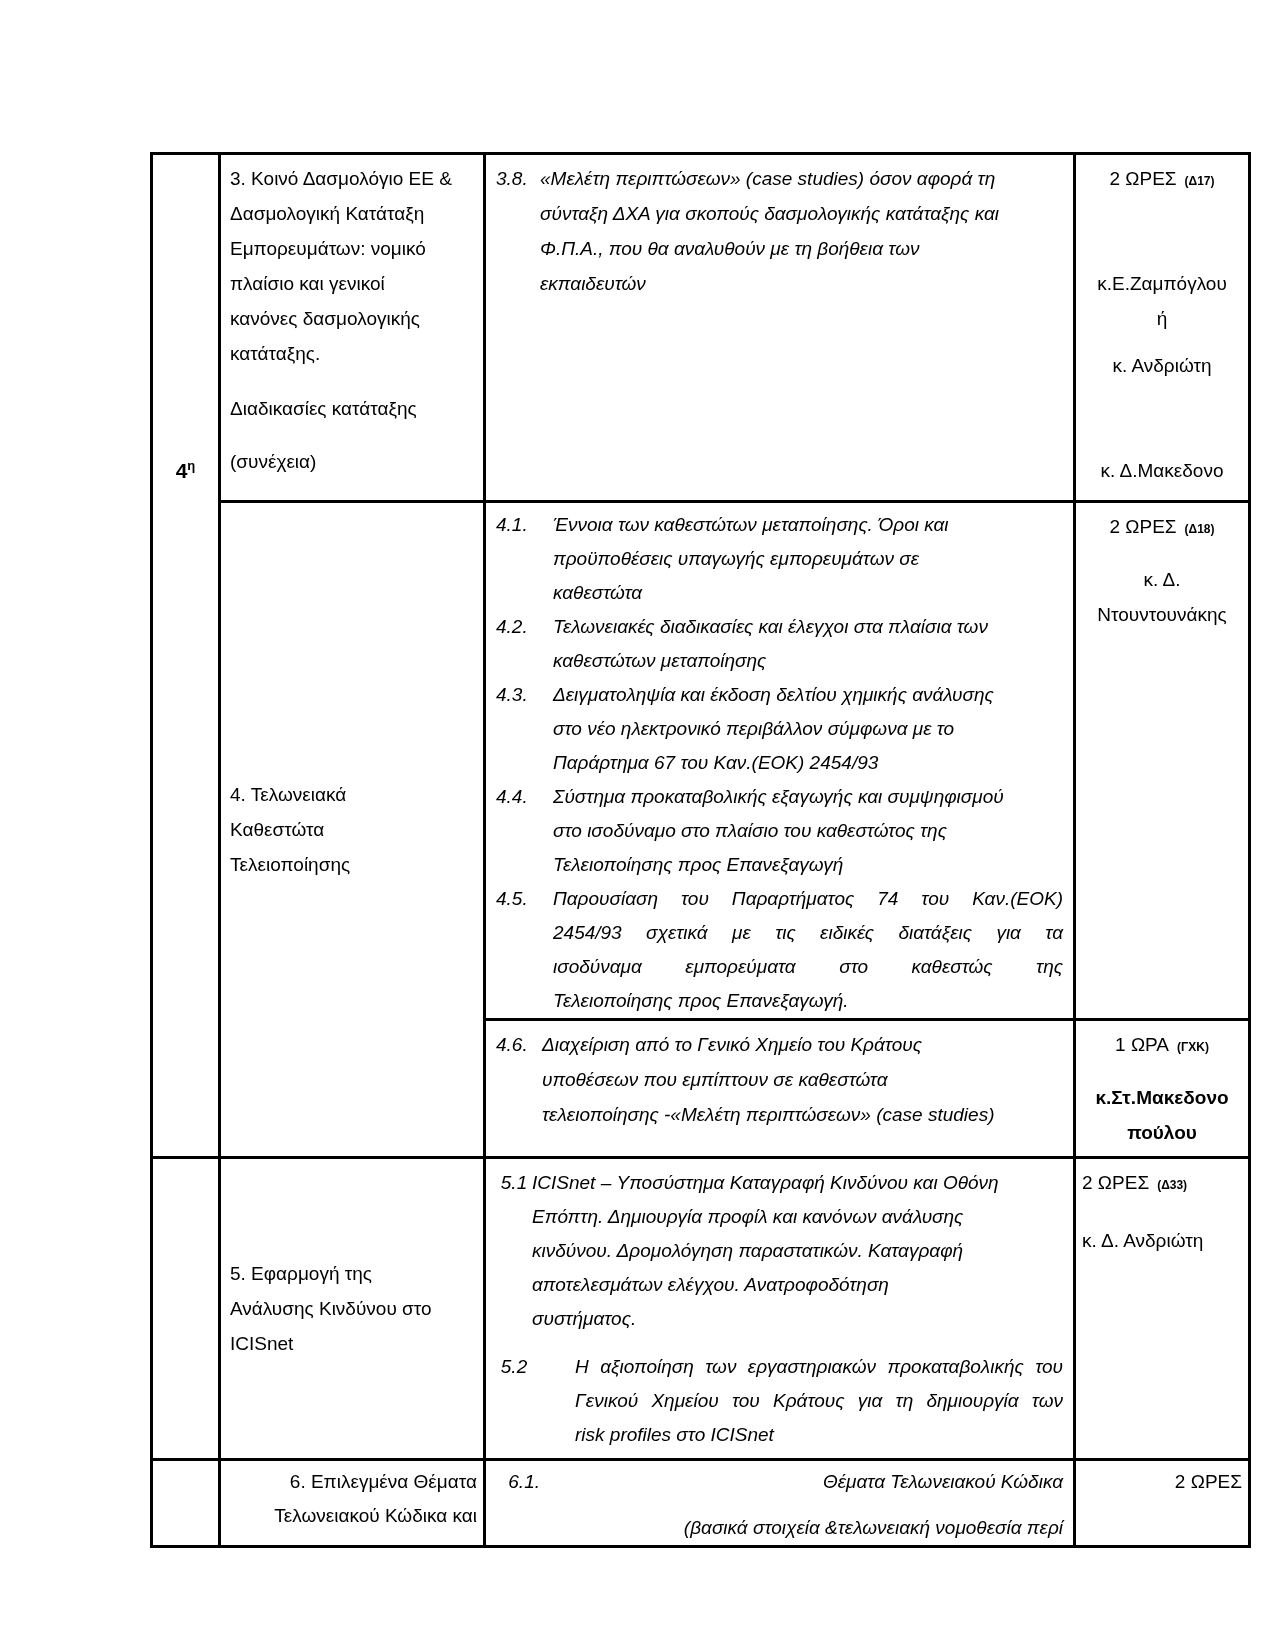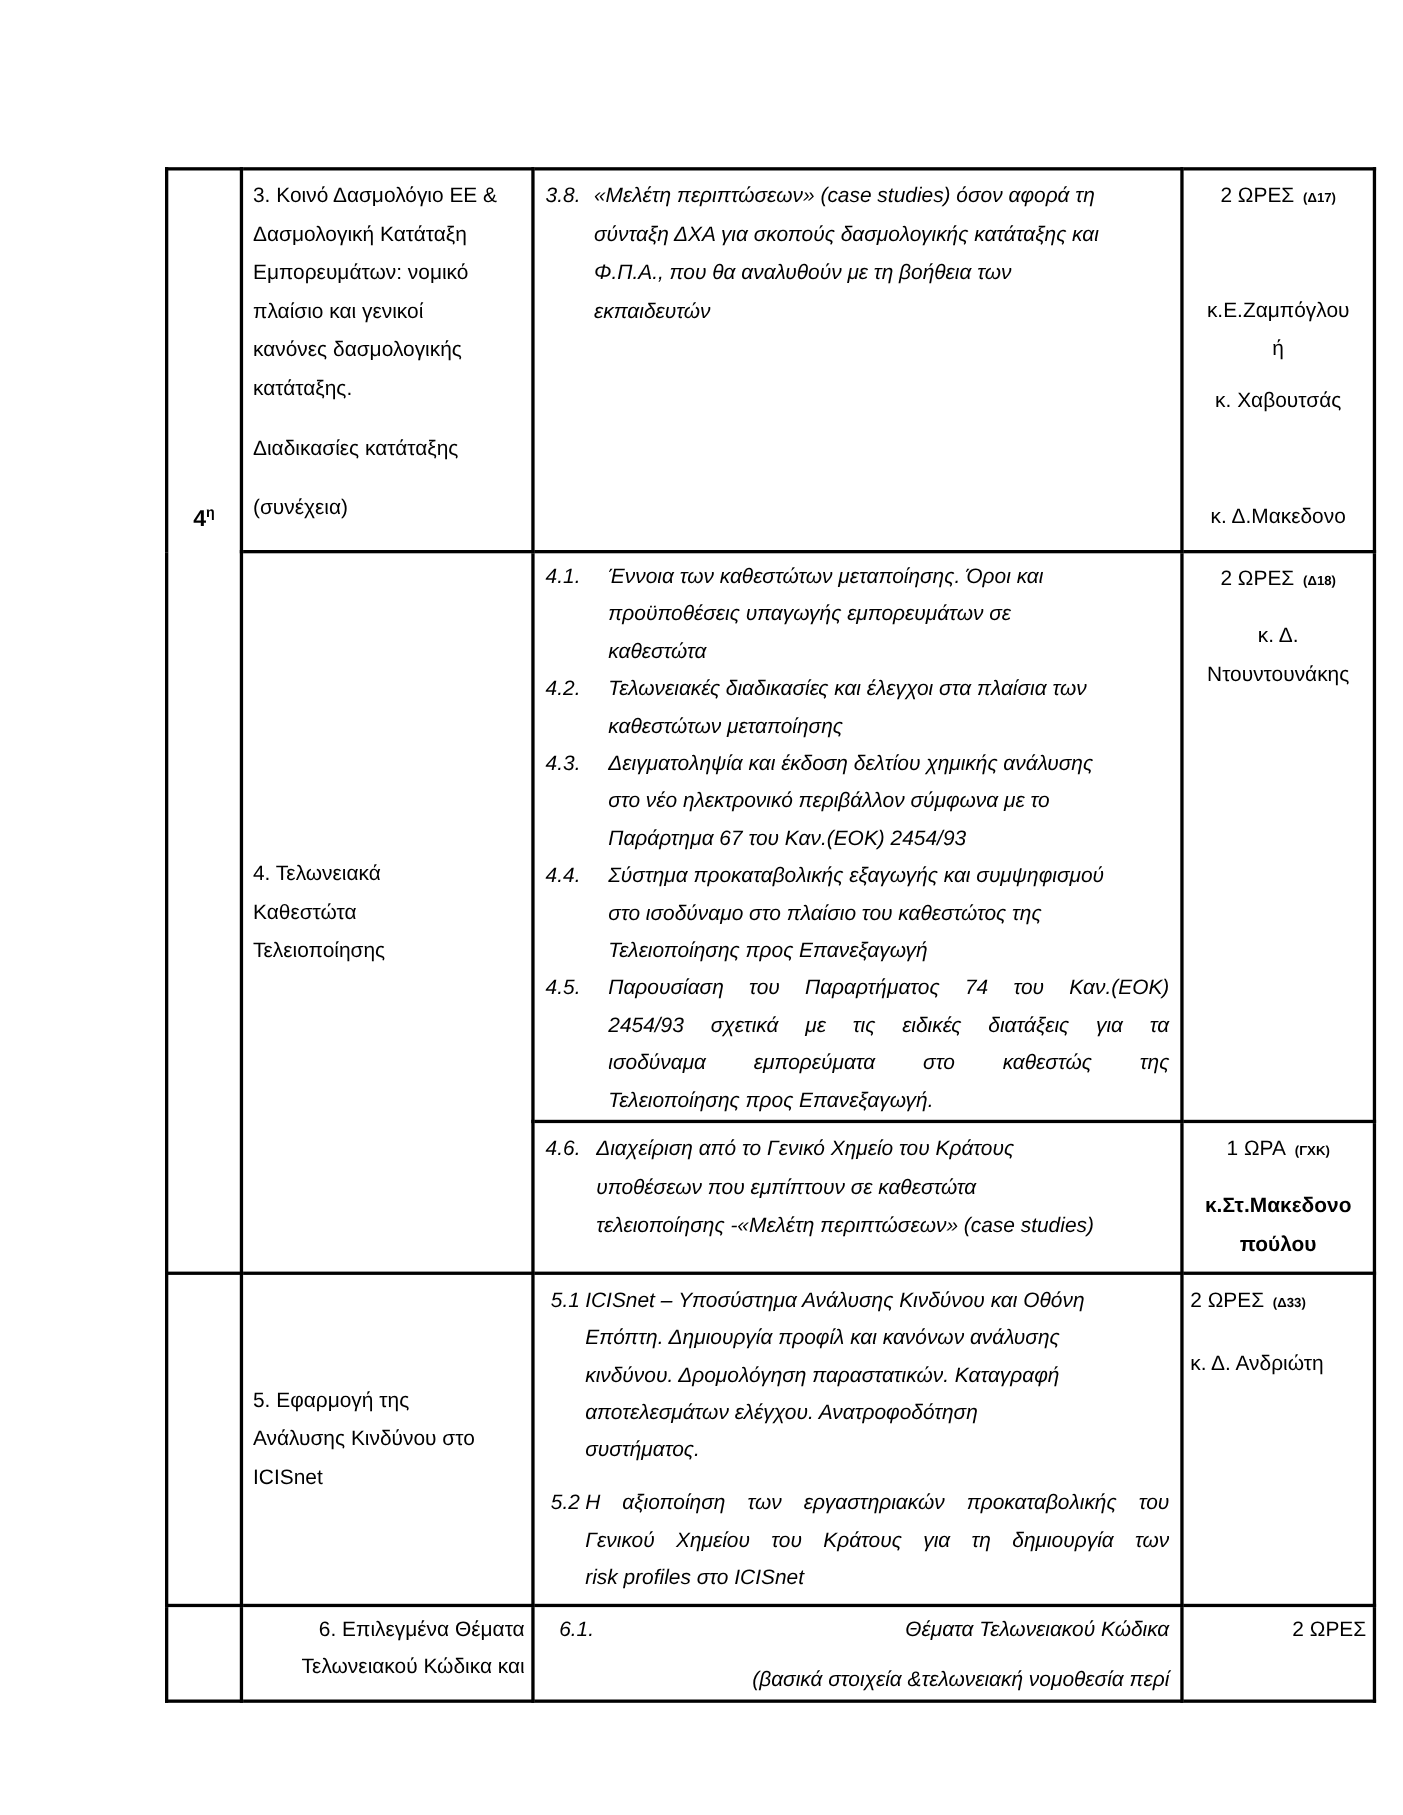--- a/index.html
+++ b/index.html
@@ -33,21 +33,21 @@
   .p3{margin-top:18px;}
   
   .item{display:flex;font-style:italic;}
   .inum{flex:0 0 57px;}
   .inum38{flex:0 0 44px;}
   .inum46{flex:0 0 46px;}
   .inum5{flex:0 0 36px;text-align:center;}
   .ibody{flex:1 1 auto;min-width:0;}
   td.sub4{line-height:34px;padding-top:5px;}
   td.sub5{line-height:34px;padding-top:7px;}
-  .gap52{margin-top:14px;}
+  .gap52{margin-top:14px;gap:43px;}
   .jl{text-align:justify;text-align-last:justify;}
   td.sub6{line-height:34px;padding-top:4px;text-align:right;}
   .sub6b{margin-top:12px;padding-left:48px;}
   
   td.hours{padding-left:6px;padding-right:6px;}
   .hcent{text-align:center;}
   .hcode{font-weight:bold;font-size:12px;margin-left:8px;}
   .m67{margin-top:67px;}
   .m12{margin-top:12px;}
   .m70{margin-top:70px;}
@@ -90,21 +90,21 @@
             <span class="ln">σύνταξη ΔΧΑ για σκοπούς δασμολογικής κατάταξης και</span>
             <span class="ln">Φ.Π.Α., που θα αναλυθούν με τη βοήθεια των</span>
             <span class="ln">εκπαιδευτών</span>
           </div>
         </div>
       </td>
       <td class="hours hcent">
         <span class="ln"><span>2 ΩΡΕΣ</span><span class="hcode">(Δ17)</span></span>
         <span class="ln m67">κ.Ε.Ζαμπόγλου</span>
         <span class="ln">ή</span>
-        <span class="ln m12">κ. Χαβουτσάς</span>
+        <span class="ln m12">κ. Ανδριώτη</span>
         <span class="ln m70">κ. Δ.Μακεδονο</span>
       </td>
     </tr>
 
     <tr style="height:452px">
       <td class="topic vmid" rowspan="2">
         <span class="ln">4. Τελωνειακά</span>
         <span class="ln">Καθεστώτα</span>
         <span class="ln">Τελειοποίησης</span>
       </td>
@@ -178,21 +178,21 @@
       <td class="dayempty"></td>
       <td class="topic vmid">
         <span class="ln">5. Εφαρμογή της</span>
         <span class="ln">Ανάλυσης Κινδύνου στο</span>
         <span class="ln">ICISnet</span>
       </td>
       <td class="sub5">
         <div class="item">
           <span class="inum5">5.1</span>
           <div class="ibody">
-            <span class="ln">ICISnet – Υποσύστημα Ανάλυσης Κινδύνου και Οθόνη</span>
+            <span class="ln">ICISnet – Υποσύστημα Καταγραφή Κινδύνου και Οθόνη</span>
             <span class="ln">Επόπτη. Δημιουργία προφίλ και κανόνων ανάλυσης</span>
             <span class="ln">κινδύνου. Δρομολόγηση παραστατικών. Καταγραφή</span>
             <span class="ln">αποτελεσμάτων ελέγχου. Ανατροφοδότηση</span>
             <span class="ln">συστήματος.</span>
           </div>
         </div>
         <div class="item gap52">
           <span class="inum5">5.2</span>
           <div class="ibody">
             <span class="ln jl">Η αξιοποίηση των εργαστηριακών προκαταβολικής του</span>

